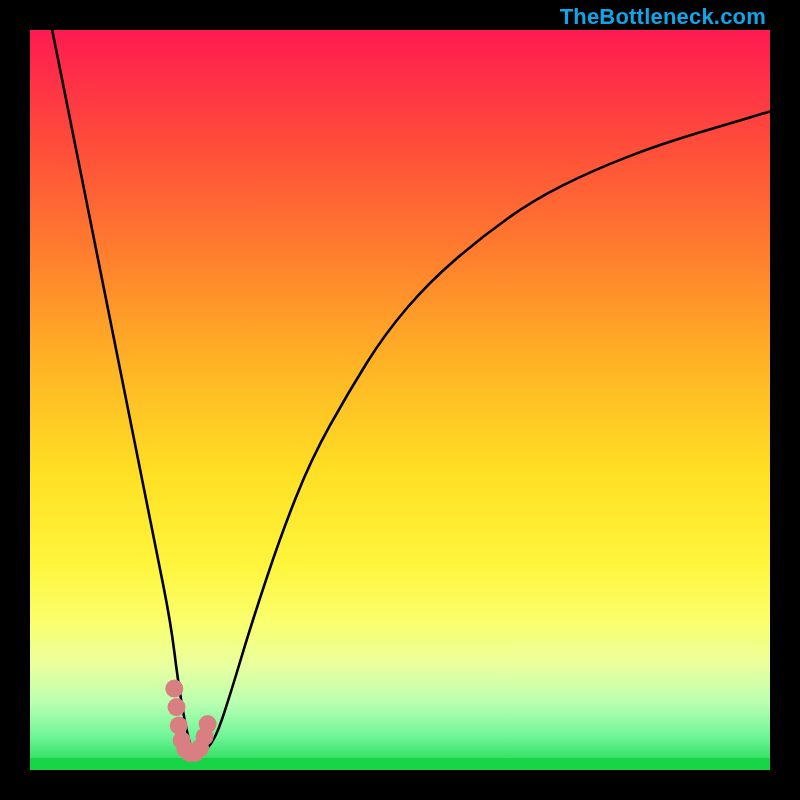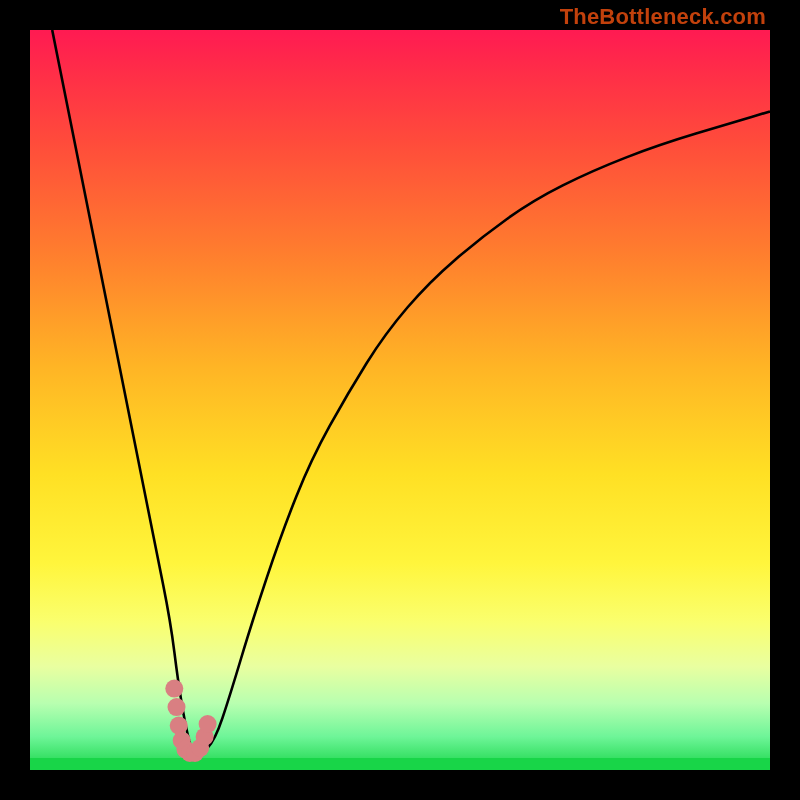--- a/index.html
+++ b/index.html
@@ -18,21 +18,21 @@
   .frame.left   { left: 0; top: 0;  width: 30px;  height: 800px; }
   .frame.right  { right: 0; top: 0; width: 30px;  height: 800px; }
   .frame.bottom { left: 0; bottom:0;width: 800px; height: 30px; }
   .watermark {
     position: absolute;
     top: 4px;
     right: 34px;
     font-family: Arial, Helvetica, sans-serif;
     font-size: 22px;
     font-weight: bold;
-    color: #c2410c;
+    color: #0ea5e9;
     letter-spacing: 0.2px;
     z-index: 50;
   }
   svg {
     position: absolute;
     left: 0;
     top: 0;
   }
 </style>
 </head>

